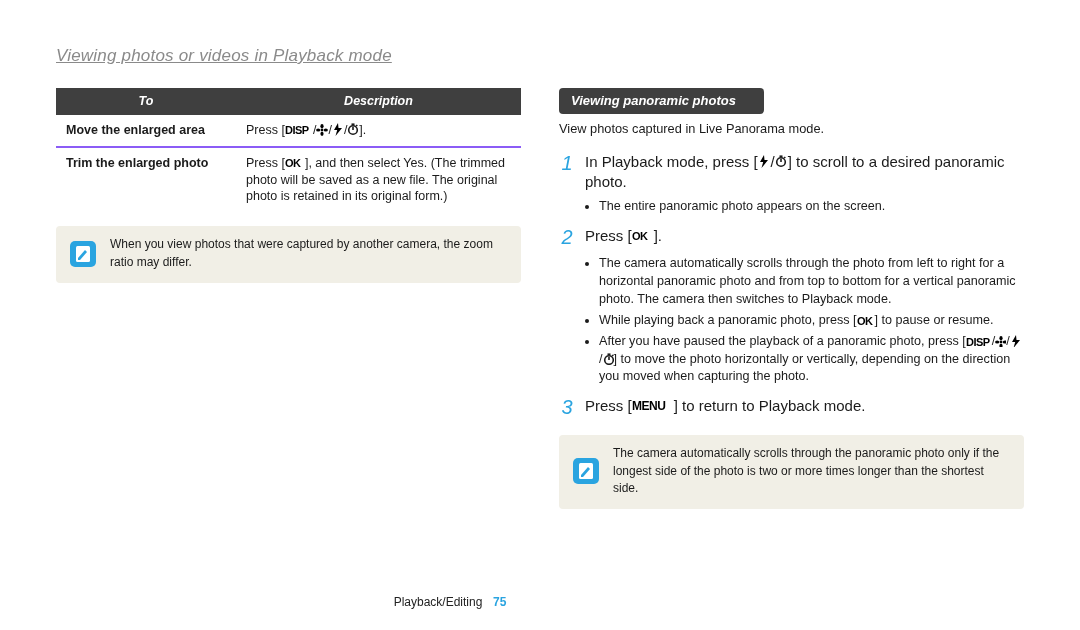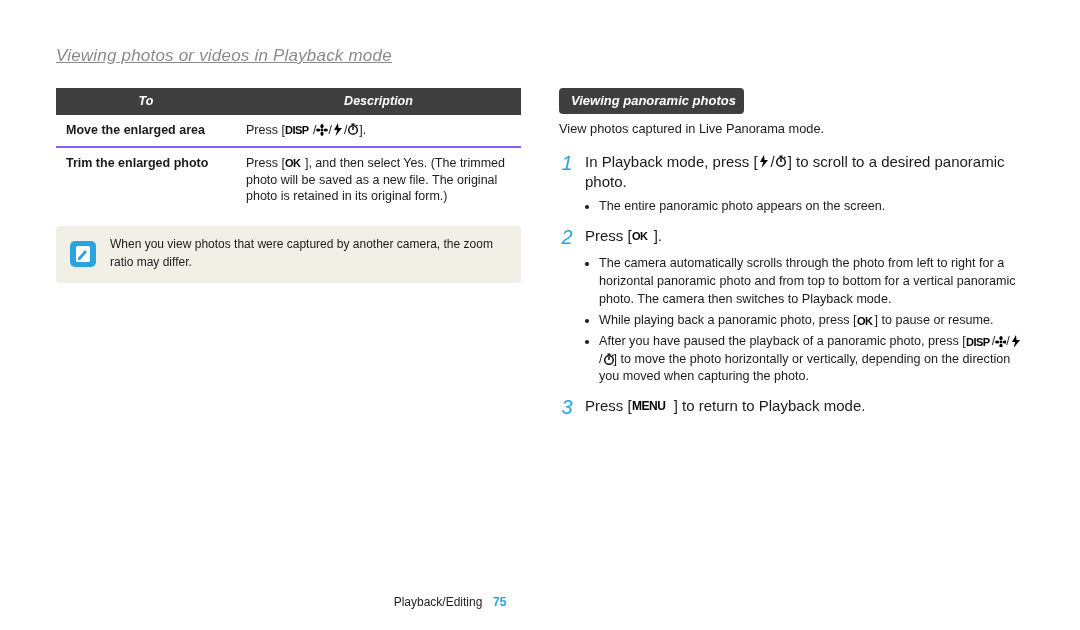--- a/index.html
+++ b/index.html
@@ -18,21 +18,21 @@
   td { padding:7px 10px; vertical-align:top; border-top:2px solid #8b5cf6; }
   tr:first-of-type td { border-top:none; }
   td.row-head { font-weight:700; }
 
   
   .note { margin-top:14px; background:#f1efe6; border-radius:4px; padding:10px 14px 12px 14px; display:flex; gap:14px; align-items:center; font-size:12px; line-height:1.45; }
   .note-icon { width:26px; height:26px; border-radius:5px; background:#2aa4e0; position:relative; flex-shrink:0; }
   .note-icon svg { position:absolute; top:3px; left:3px; }
 
   
-  .pill { display:inline-block; background:#3f3f3f; color:#fff; font-weight:600; font-style:italic; font-size:13px; padding:4px 8px 5px 12px; border-radius:4px; margin-bottom:6px; }
+  .pill { display:inline-block; background:#3f3f3f; color:#fff; font-weight:600; font-style:italic; font-size:13px; padding:4px 28px 5px 12px; border-radius:4px; margin-bottom:6px; }
   .intro { font-size:12.8px; margin:0 0 14px 0; }
 
   .steps { }
   .step { display:flex; gap:10px; margin-bottom:6px; }
   .step-num { font-style:italic; font-size:20px; color:#2aa4e0; line-height:1.15; width:16px; text-align:center; flex-shrink:0; font-family:"Segoe UI","Helvetica Neue",Arial,sans-serif; }
   .step-body { font-size:15px; line-height:1.35; }
   .sub { list-style:disc; margin:3px 0 10px 0; padding-left:40px; font-size:12.6px; line-height:1.42; }
   .sub li { margin-bottom:3px; }
 
   
@@ -209,19 +209,27 @@
           <div class="step-body">
             <span>Press [</span><span class="iconbox">
                 <svg width="42" height="14" fill="#000">
                   <use href="#ic-menu"></use>
                 </svg>
               </span><span>] to return to Playback mode.</span>
           </div>
         </div>
       </div>
 
+      <div class="note" style="margin-top:16px">
+        <div class="note-icon">
+            <svg width="20" height="20">
+              <use href="#ic-note"></use>
+            </svg>
+          </div>
+        <div>The camera automatically scrolls through the panoramic photo only if the longest side of the photo is two or more times longer than the shortest side.</div>
+      </div>
     </div>
   </div>
 </div>
 
 <div class="footer">
   <span>Playback/Editing</span>&nbsp;&nbsp;<span class="pg">75</span>
 </div>
 
 </body></html>

